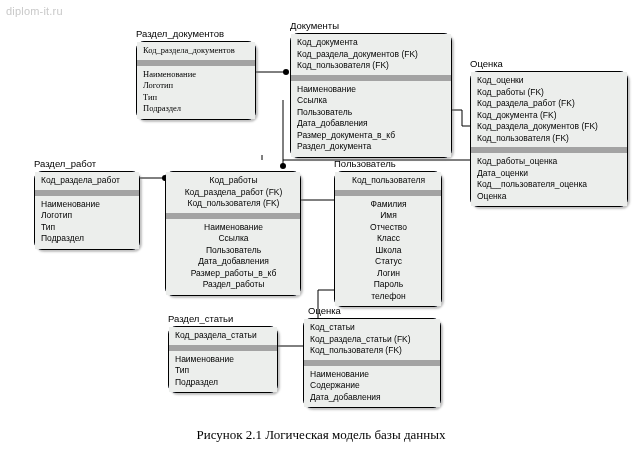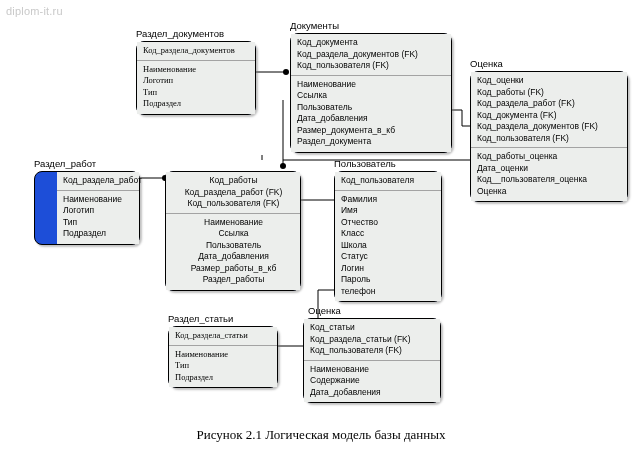--- a/index.html
+++ b/index.html
@@ -49,21 +49,21 @@
     color: #000000;
     white-space: nowrap;
   }
   .keyblock {
     padding: 3px 5px 3px 6px;
     background: #eceeec;
   }
   .attrblock {
     padding: 3px 5px 4px 6px;
     background: #eceeec;
-    border-top: 1px solid #a3a3a3;
+    border-top: 6px solid #a3a3a3;
   }
   .field {
     font-size: 8.5px;
     line-height: 11.5px;
     color: #000000;
     white-space: nowrap;
   }
   .caption {
     position: absolute;
     left: 0;
@@ -151,21 +151,21 @@
     </div>
     <div class="attrblock">
       <div class="field">Код_работы_оценка</div>
       <div class="field">Дата_оценки</div>
       <div class="field">Код__пользователя_оценка</div>
       <div class="field">Оценка</div>
     </div>
   </div>
 
   <div class="entity-title" style="left:34px; top:158px;">Раздел_работ</div>
-  <div class="entity" style="left:34px; top:171px; width:106px;padding-left:22px;">
+  <div class="entity" style="left:34px; top:171px; width:106px;">
     <div class="keyblock">
       <div class="field">Код_раздела_работ</div>
     </div>
     <div class="attrblock">
       <div class="field">Наименование</div>
       <div class="field">Логотип</div>
       <div class="field">Тип</div>
       <div class="field">Подраздел</div>
     </div>
   </div>
@@ -181,39 +181,39 @@
       <div class="field">Наименование</div>
       <div class="field">Ссылка</div>
       <div class="field">Пользователь</div>
       <div class="field">Дата_добавления</div>
       <div class="field">Размер_работы_в_кб</div>
       <div class="field">Раздел_работы</div>
     </div>
   </div>
 
   <div class="entity-title" style="left:334px; top:158px;">Пользователь</div>
-  <div class="entity" style="left:334px; top:171px; width:108px;">
+  <div class="entity" style="left:334px; top:171px; width:108px;text-align:center;">
     <div class="keyblock">
       <div class="field">Код_пользователя</div>
     </div>
     <div class="attrblock">
       <div class="field">Фамилия</div>
       <div class="field">Имя</div>
       <div class="field">Отчество</div>
       <div class="field">Класс</div>
       <div class="field">Школа</div>
       <div class="field">Статус</div>
       <div class="field">Логин</div>
       <div class="field">Пароль</div>
       <div class="field">телефон</div>
     </div>
   </div>
 
   <div class="entity-title" style="left:168px; top:313px;">Раздел_статьи</div>
-  <div class="entity" style="left:168px; top:326px; width:110px;font-family:Liberation Serif, serif;">
+  <div class="entity" style="left:168px; top:326px; width:110px;">
     <div class="keyblock">
       <div class="field">Код_раздела_статьи</div>
     </div>
     <div class="attrblock">
       <div class="field">Наименование</div>
       <div class="field">Тип</div>
       <div class="field">Подраздел</div>
     </div>
   </div>
 

